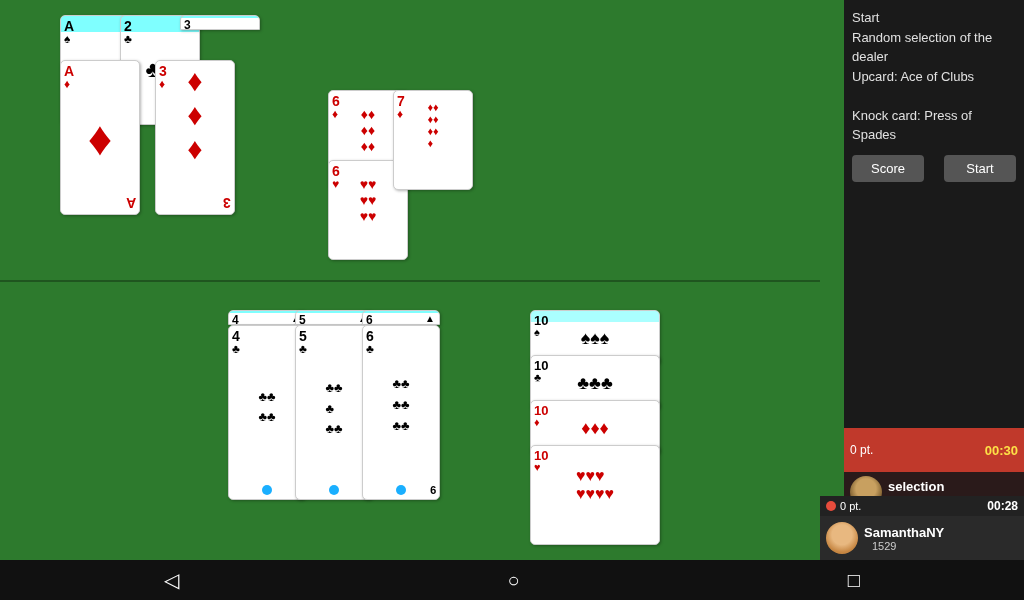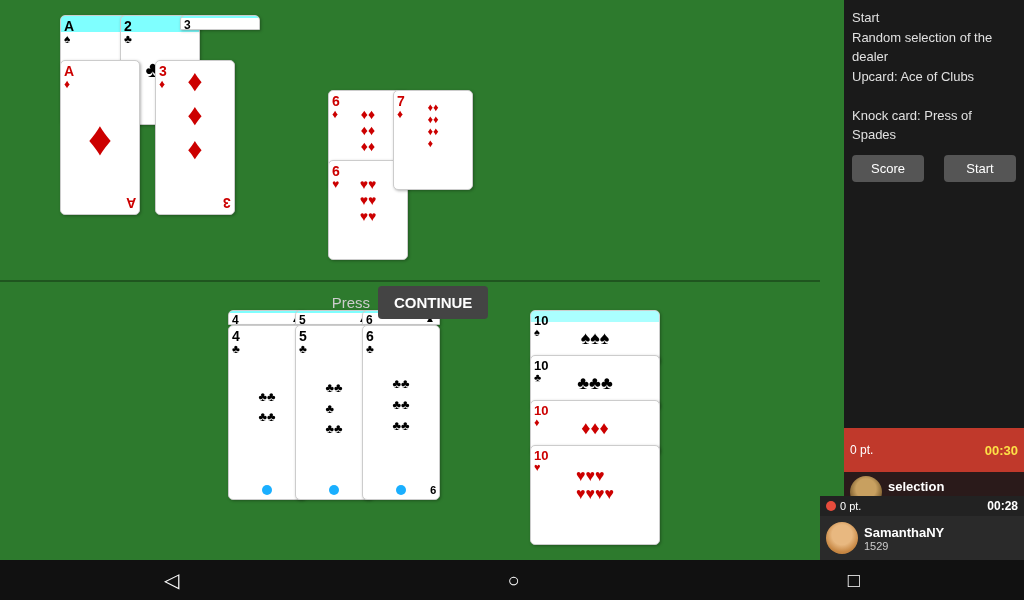--- a/index.html
+++ b/index.html
@@ -77,21 +77,21 @@
       background: #c0392b;
     }
 
     .player-info {
       flex: 1;
       color: white;
       font-size: 12px;
     }
 
     .player-name { font-weight: bold; font-size: 13px; }
-    .player-score { font-size: 11px; color: #ccc; }
+    .player-score { font-size: 11px; color: #ccc; margin-left: 8px; }
 
     .player-time {
       color: #fde047;
       font-size: 13px;
       font-weight: bold;
     }
 
     .player-pt {
       font-size: 12px;
       color: white;
@@ -253,24 +253,20 @@
     <span class="card-center red" style="font-size:11px;top:35%;">♦♦<br>♦♦<br>♦♦<br>♦</span>
   </div>
   <div class="card" style="width:80px;height:100px;top:160px;left:328px;z-index:2;">
     <span class="card-value red">6</span>
     <span class="card-suit red">♥</span>
     <span class="card-center red" style="font-size:14px;top:40%;">♥♥<br>♥♥<br>♥♥</span>
   </div>
 
   <div class="divider"></div>
 
-  <div class="continue-area">
-    <span class="press-text">Press</span>
-    <button class="continue-btn">CONTINUE</button>
-  </div>
 
   <div class="card card-selected-top" style="width:78px;height:15px;top:310px;left:228px;z-index:1;border-radius:5px 5px 0 0;">
     <span class="card-value black" style="font-size:12px;">4</span>
     <span style="position:absolute;top:2px;right:4px;font-size:10px;">▲</span>
   </div>
   <div class="card card-selected-top" style="width:78px;height:15px;top:310px;left:295px;z-index:1;border-radius:5px 5px 0 0;">
     <span class="card-value black" style="font-size:12px;">5</span>
     <span style="position:absolute;top:2px;right:4px;font-size:10px;">▲</span>
   </div>
   <div class="card card-selected-top" style="width:78px;height:15px;top:310px;left:362px;z-index:1;border-radius:5px 5px 0 0;">

